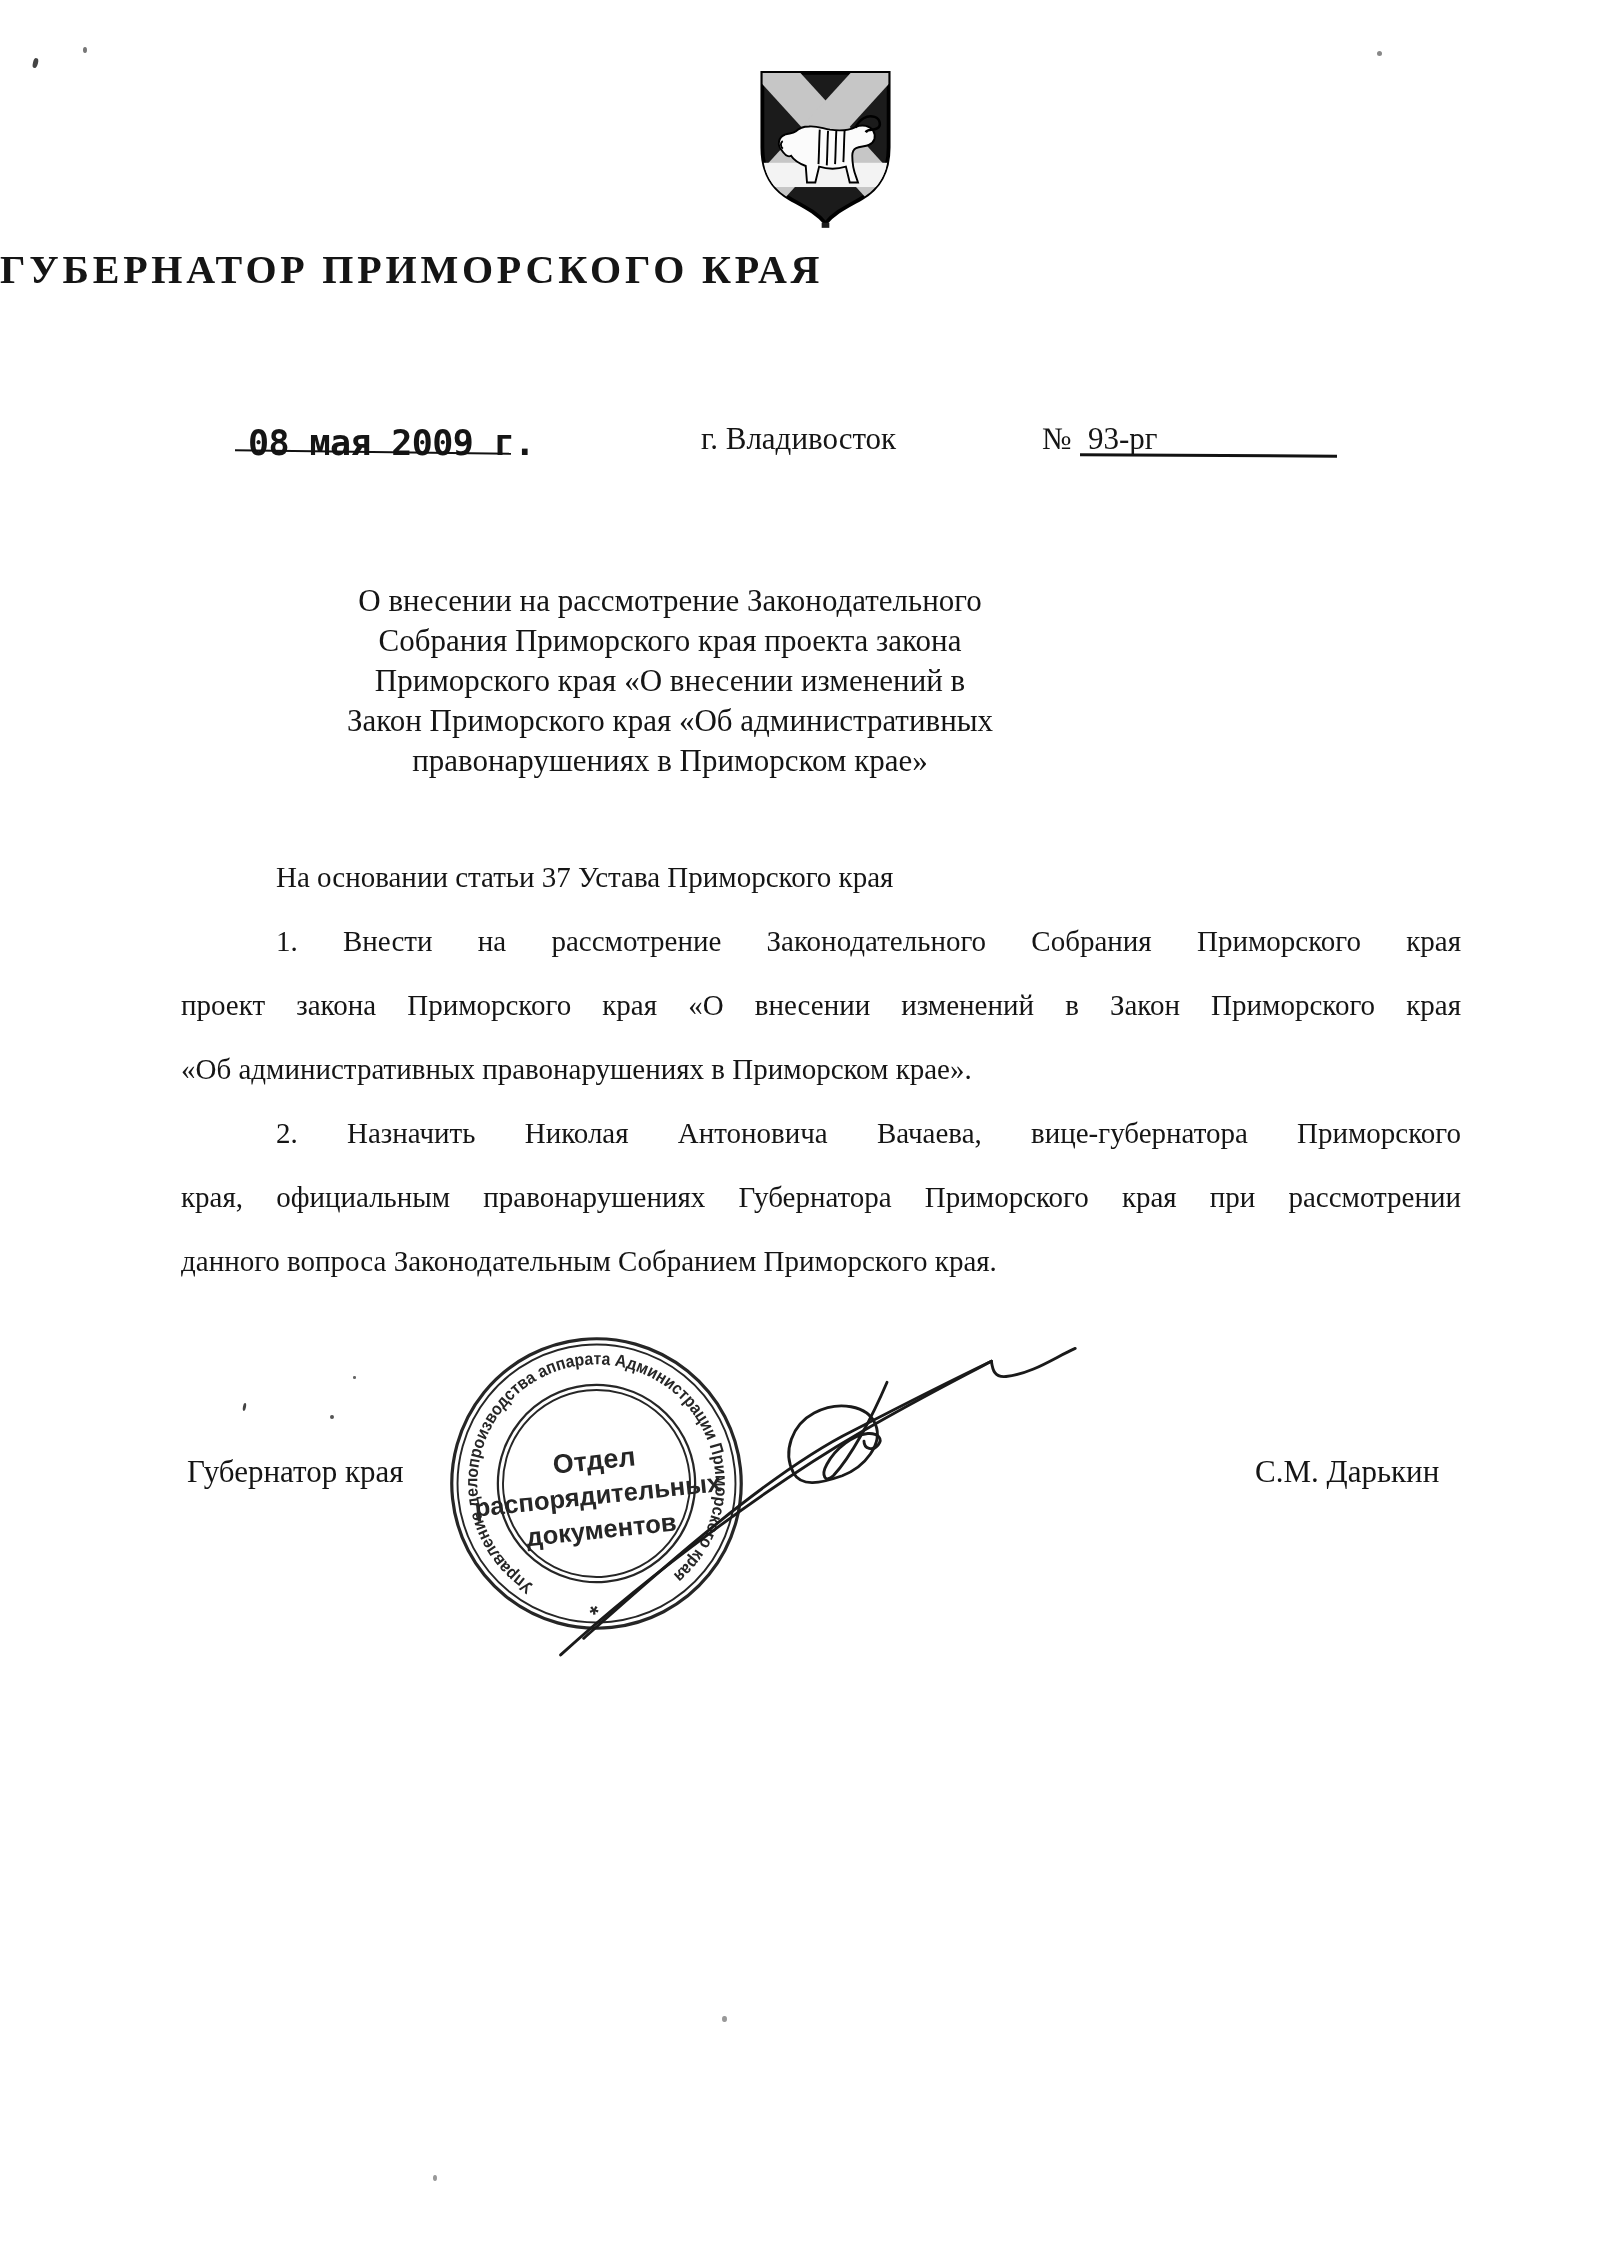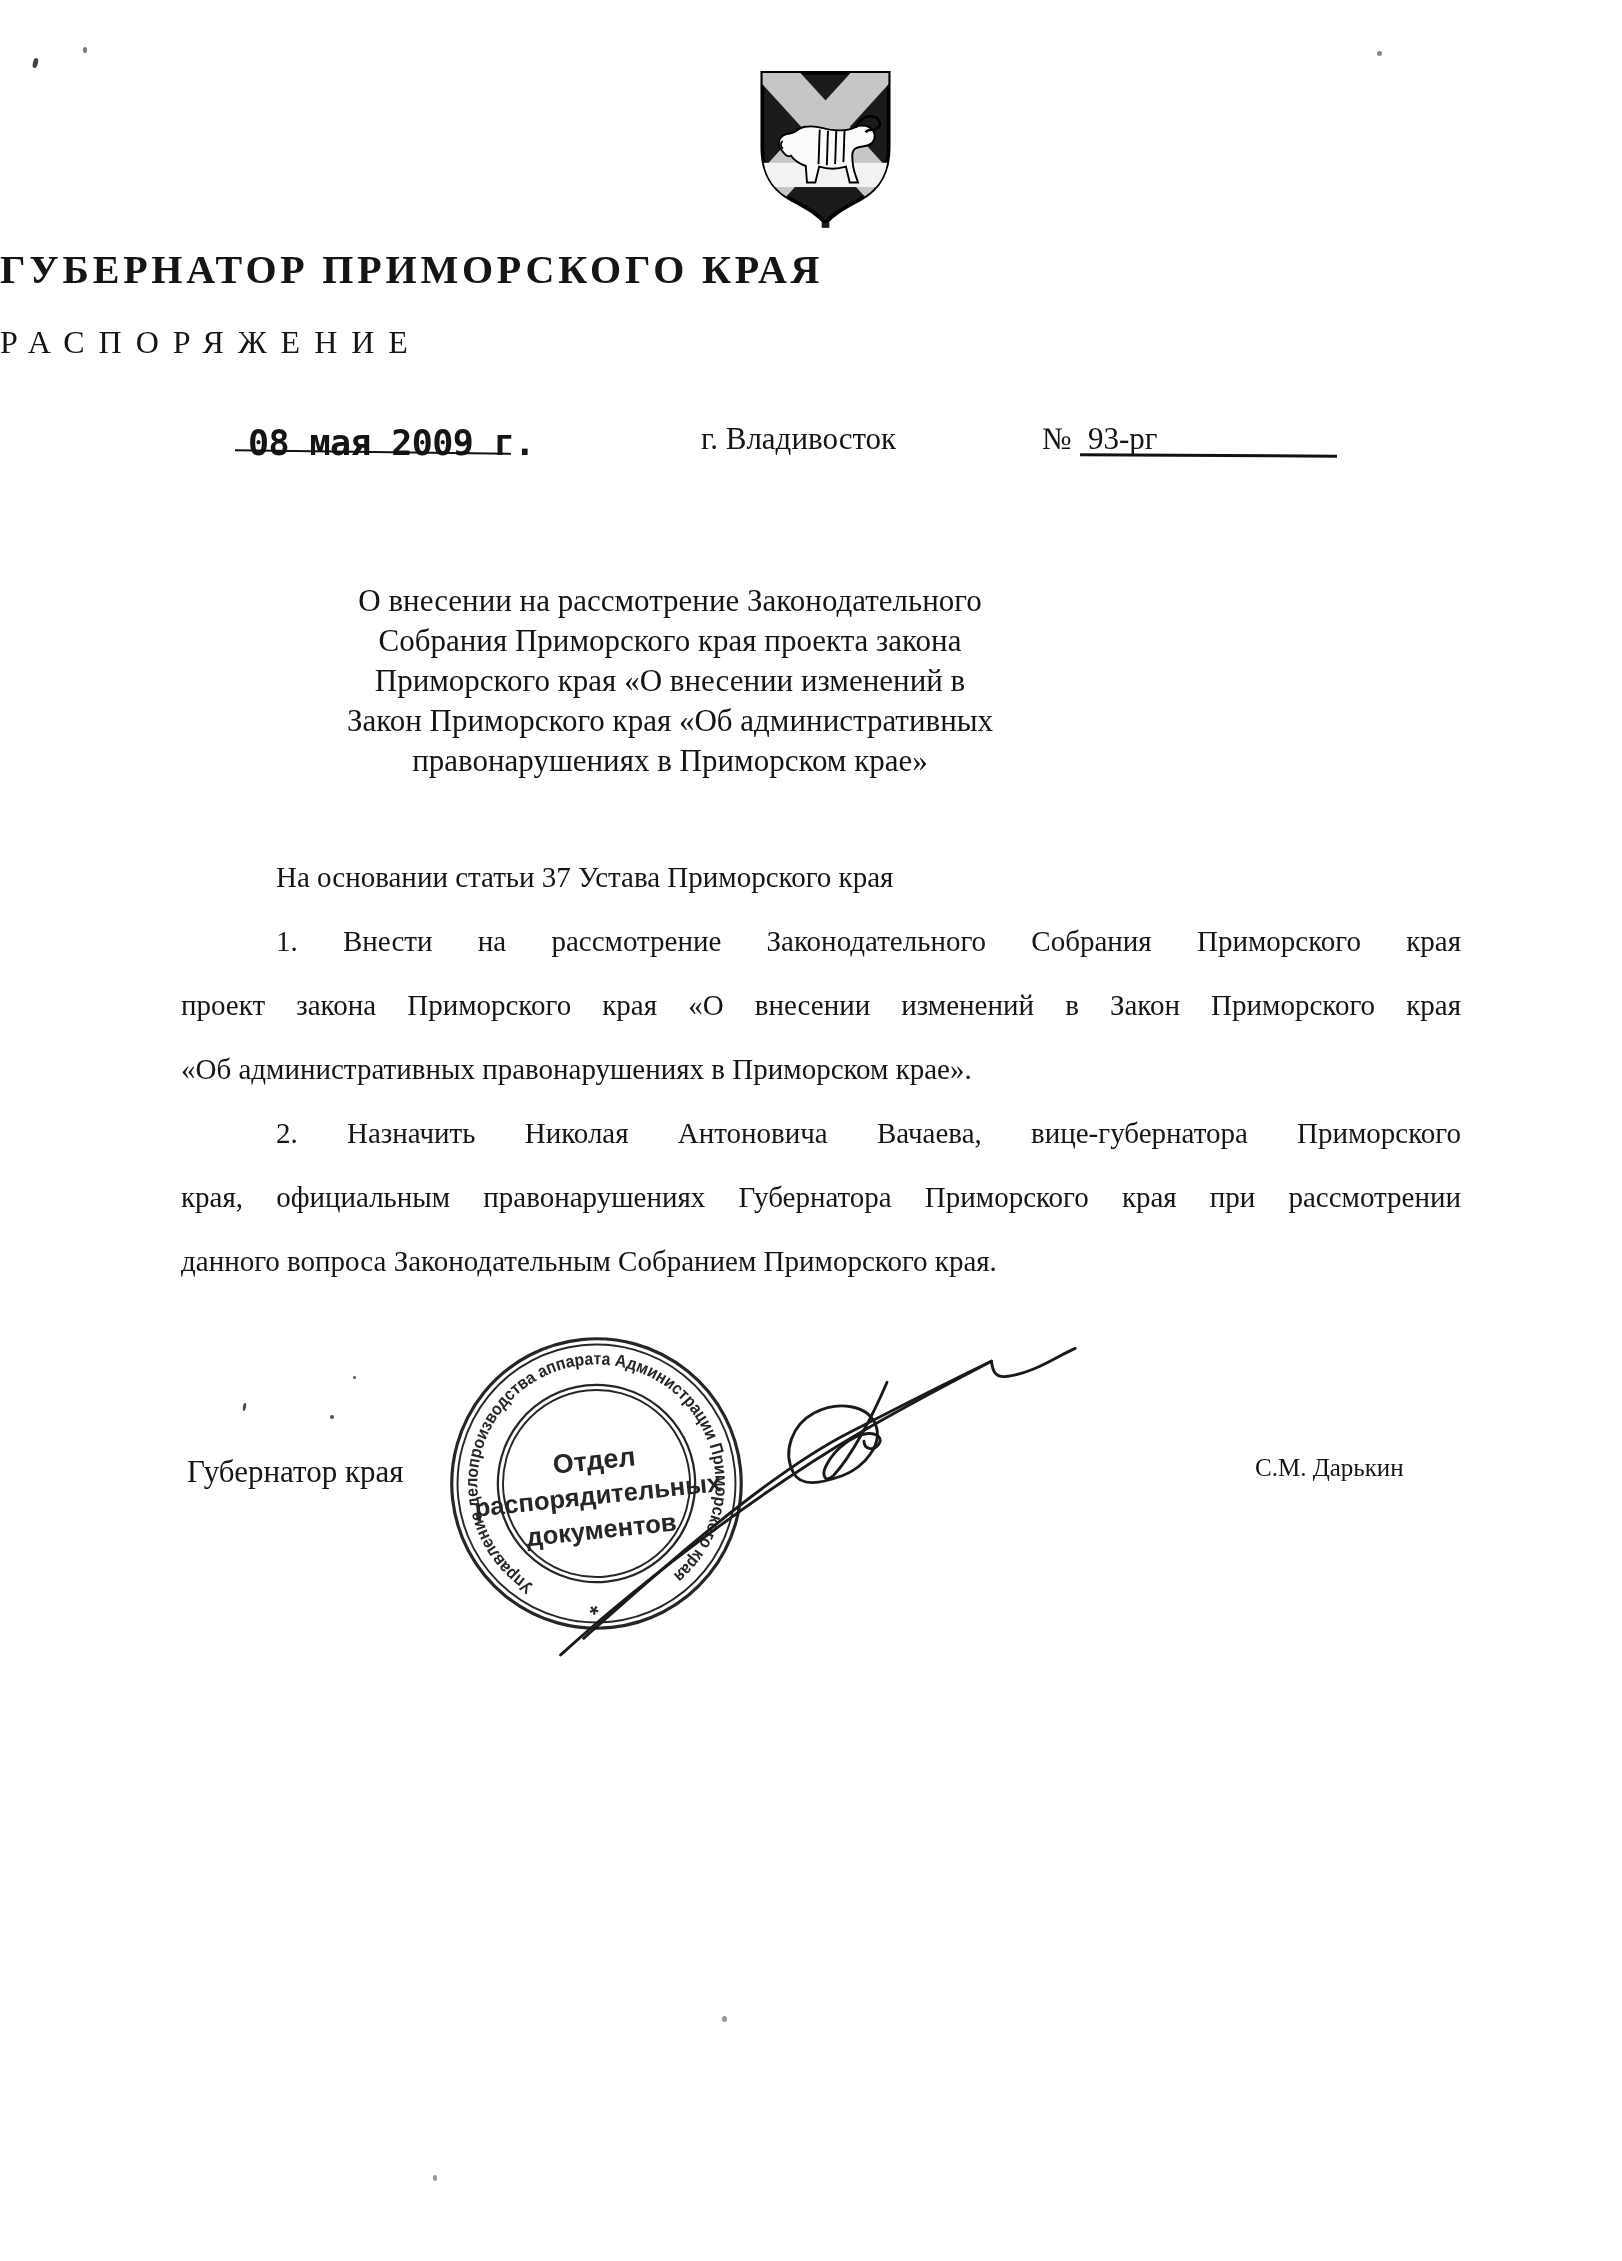--- a/index.html
+++ b/index.html
@@ -17,21 +17,21 @@
   .meta-no{top:421px;left:1088px;font-size:31px;}
   .rule{position:absolute;background:#121212;height:1.9px;}
   .rule-a{top:451px;left:235px;width:276px;transform:rotate(0.7deg);}
   .rule-b{top:454px;left:1080px;width:257px;height:2.6px;transform:rotate(0.3deg);}
   .title-block{top:581px;left:0;width:1340px;text-align:center;font-weight:normal;font-size:31px;line-height:40px;}
   .content{top:845px;left:181px;width:1280px;font-size:29px;}
   .line{line-height:64px;text-align:justify;text-align-last:justify;}
   .l-first{text-indent:95px;}
   .l-last{text-align-last:left;}
   .sig-label{top:1454px;left:187px;font-size:31px;}
-  .sig-name{top:1454px;left:1255px;font-size:25px;}
+  .sig-name{top:1454px;left:1255px;font-size:31px;}
   .stamp-box{top:1317px;left:430px;width:333px;height:333px;}
   .sig-box{top:1299px;left:416px;width:704px;height:429px;}
   .emblem-box{top:67px;left:756px;width:139px;height:161px;}
   .speck{position:absolute;background:#444;border-radius:50%;}
   svg text{font-family:"Liberation Sans",sans-serif;}
 </style>
 </head>
 <body>
 
 <div class="page">
@@ -51,21 +51,20 @@
         <path d="M 40 130 C 33 122 35 110 45 106 C 51 103 57 105 62 101 C 67 96 74 93 83 93 C 96 92 104 96 116 98 C 130 100 146 99 156 94 C 167 89 179 92 184 100 C 189 109 186 118 177 122 C 171 125 163 124 157 127 C 153 129 151 133 151 139 C 151 152 153 162 157 172 L 160 181 L 147 181 L 141 156 C 128 160 112 160 99 156 L 93 181 L 80 181 L 78 155 C 70 152 60 147 55 139 C 50 142 44 136 40 130 Z" fill="#fbfbfb" stroke="#000" stroke-width="3"></path>
         <path d="M 156 95 C 162 82 174 74 186 78 C 195 81 197 92 190 96 C 184 100 176 96 172 102" fill="none" stroke="#000" stroke-width="4"></path>
         <path d="M 100 98 C 99 116 99 134 98 152 M 113 100 C 112 118 112 137 111 154 M 126 100 C 125 117 125 135 124 152 M 139 99 C 138 115 138 132 137 149" fill="none" stroke="#000" stroke-width="3"></path>
         <path d="M 42 128 C 38 124 38 118 42 116" fill="none" stroke="#000" stroke-width="3"></path>
       </g>
     </g>
     <path d="M 103 244 h 12 v 8 h -12 Z" fill="#1b1b1b"></path>
   </svg>
 
   <div class="abs center org-title">ГУБЕРНАТОР ПРИМОРСКОГО КРАЯ</div>
-  <div class="abs center doc-type">РАСПОРЯЖЕНИЕ</div>
 
   <div class="abs meta-date">08 мая 2009 г.</div>
   <div class="rule rule-a"></div>
   <div class="abs meta-city">г. Владивосток</div>
   <div class="abs meta-no-label">№</div>
   <div class="abs meta-no">93-рг</div>
   <div class="rule rule-b"></div>
 
   <div class="abs title-block">
     <div>О внесении на рассмотрение Законодательного</div>

